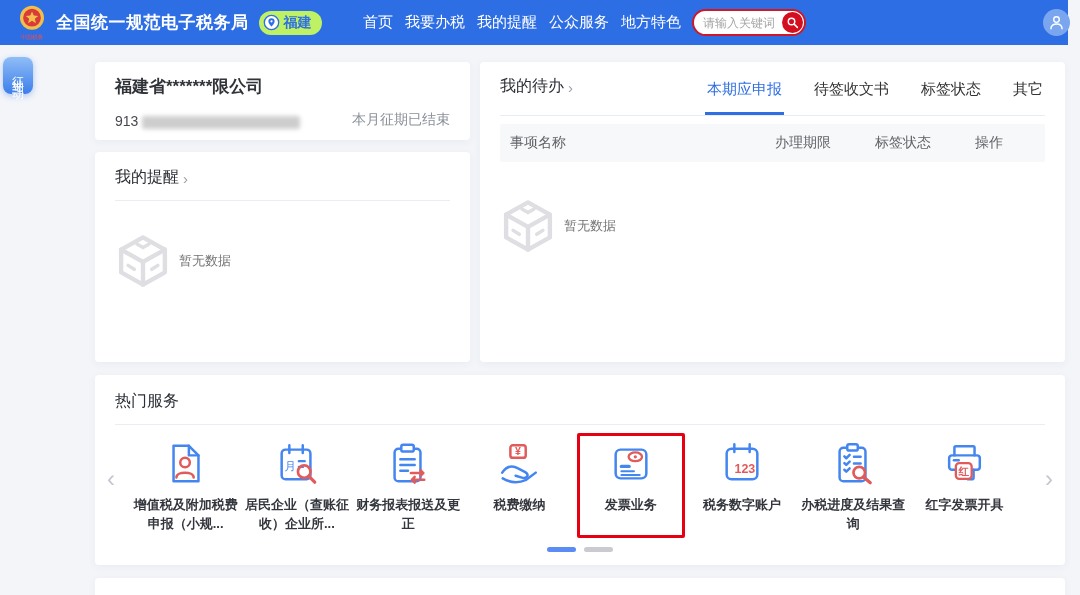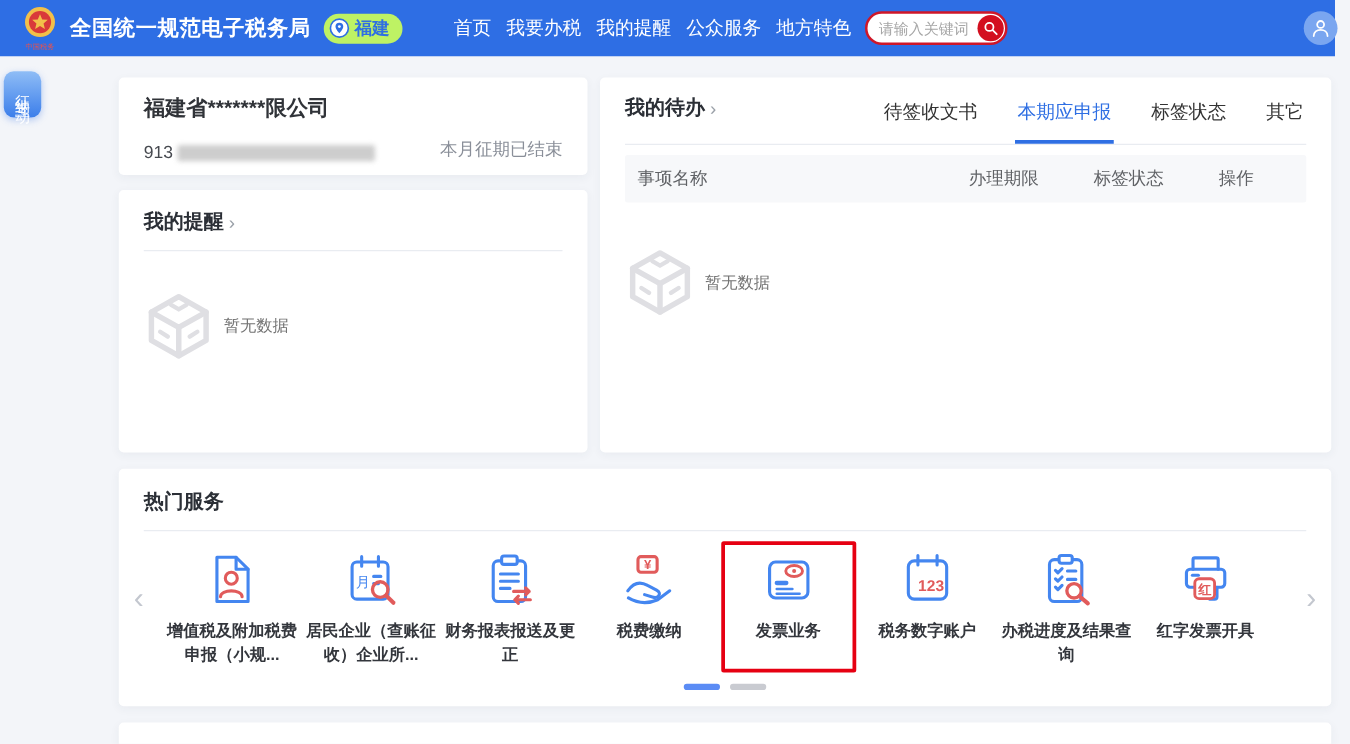--- a/index.html
+++ b/index.html
@@ -38,21 +38,21 @@
   
   .card{position:absolute;background:#fff;border-radius:4px;box-shadow:0 2px 8px rgba(31,56,88,.05);}
   .company-card{left:95px;top:62px;width:375px;height:78px;padding:13px 20px;}
   .company-name{font-size:17px;font-weight:700;color:var(--txt);}
   .company-row{margin-top:13px;display:flex;align-items:flex-end;font-size:14px;color:#46494f;}
   .blur-id{display:inline-block;width:158px;height:13px;margin-left:4px;background:#bdbdbd;
     filter:blur(2px);opacity:.75;border-radius:2px;}
   .period-status{margin-left:auto;color:var(--gray);}
 
   .card-title-row{display:flex;align-items:center;gap:4px;cursor:pointer;}
-  .card-title{font-size:16px;font-weight:700;color:#2b2f36;}
+  .card-title{font-size:16px;font-weight:400;color:#2b2f36;}
   .title-chevron{color:#9aa0a8;font-size:15px;margin-top:1px;}
 
   .reminders-card{left:95px;top:152px;width:375px;height:210px;padding:15px 20px;}
   .divider{height:1px;background:var(--lightline);margin-top:12px;}
 
   .empty{display:flex;flex-direction:row;align-items:center;color:#737373;font-size:13px;gap:8px;text-align:right;}
   .reminders-card .empty{margin-top:32px;}
 
   .todo-card{left:480px;top:62px;width:585px;height:300px;padding:0 20px;}
   .todo-head{display:flex;justify-content:space-between;align-items:flex-start;
@@ -173,22 +173,22 @@
     </div>
   </section>
 
   <section class="card todo-card">
     <div class="todo-head">
       <div class="card-title-row">
         <span class="card-title">我的待办</span>
         <span class="title-chevron">›</span>
       </div>
       <div class="tabs">
+        <span class="tab active">本期应申报</span>
         <span class="tab">待签收文书</span>
-        <span class="tab active">本期应申报</span>
         <span class="tab">标签状态</span>
         <span class="tab">其它</span>
       </div>
     </div>
     <div class="thead">
       <span class="col-name">事项名称</span>
       <span class="col">办理期限</span>
       <span class="col">标签状态</span>
       <span class="col-op">操作</span>
     </div>

